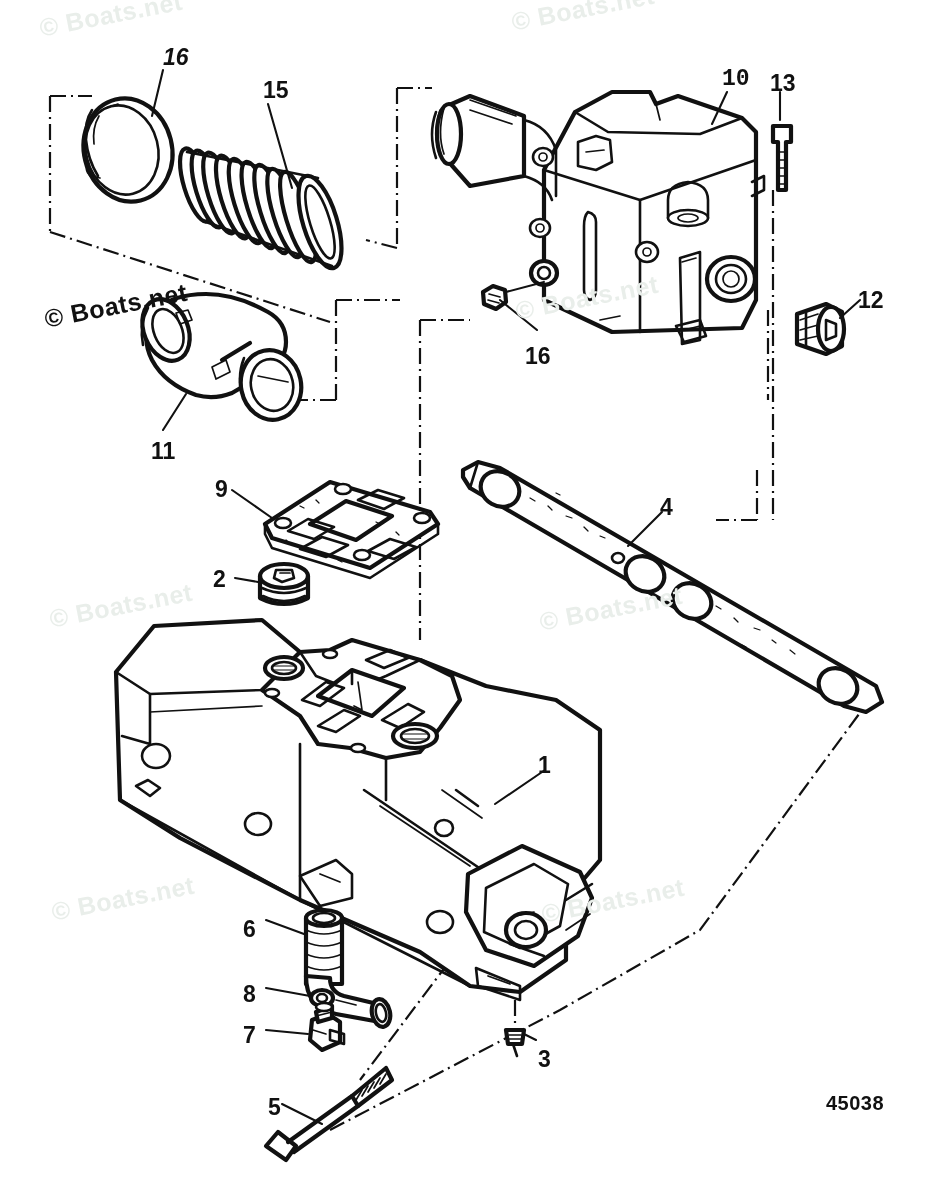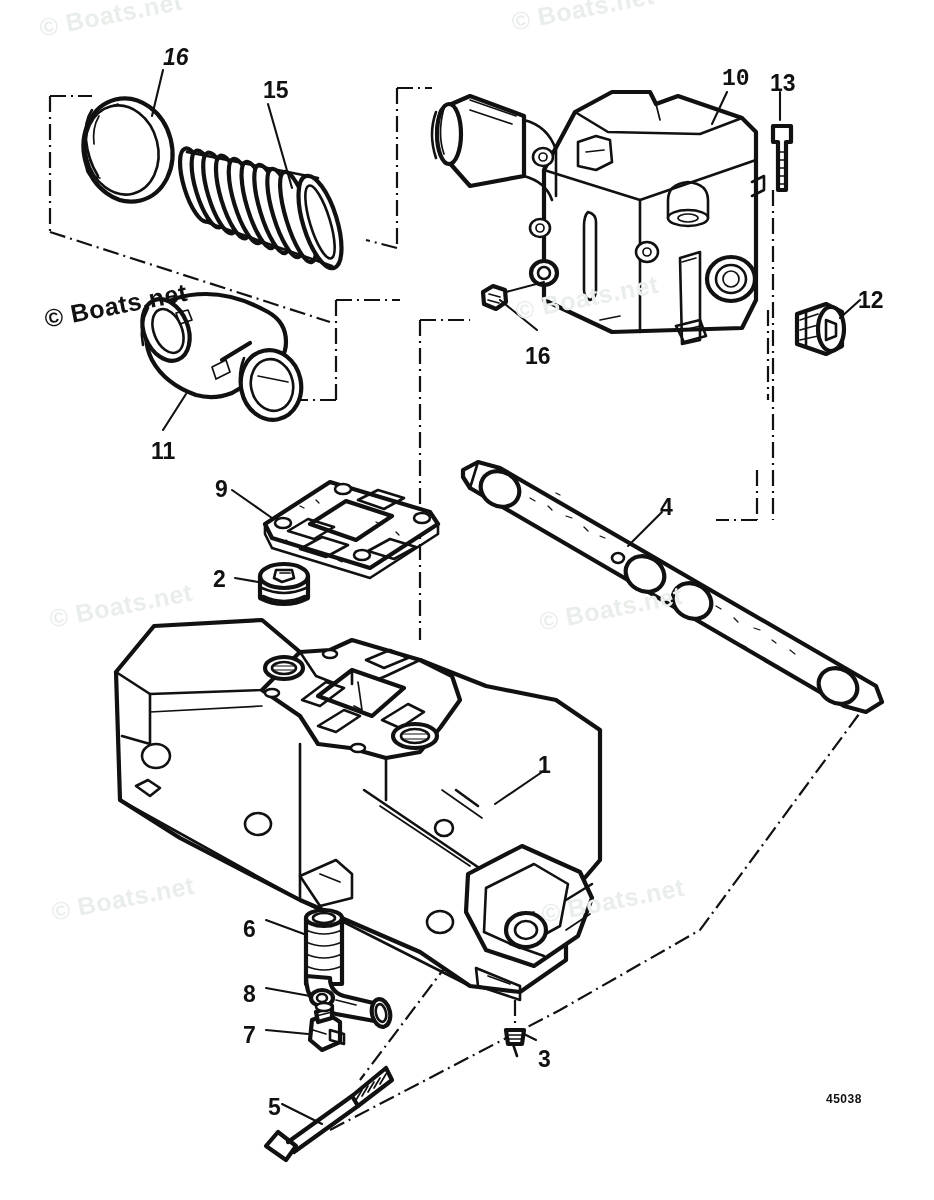--- a/index.html
+++ b/index.html
@@ -6,21 +6,21 @@
   body{width:934px;height:1200px;position:relative;overflow:hidden;
        font-family:"Liberation Sans",sans-serif;}
   #stage{position:absolute;inset:0;width:934px;height:1200px;}
   .wm{position:absolute;font-family:"Liberation Sans",sans-serif;
       font-size:25px;font-weight:600;color:#e9eeea;white-space:nowrap;
       transform:rotate(-11deg);transform-origin:left center;
       letter-spacing:.5px;pointer-events:none;}
   .wm.dark{color:#111;}
   .callout{position:absolute;font-family:"Liberation Sans",sans-serif;
       font-size:23px;font-weight:bold;color:#111;white-space:nowrap;}
-  #refnum{position:absolute;left:826px;top:1092px;font-size:12px;
+  #refnum{position:absolute;left:826px;top:1092px;font-size:20px;
       font-weight:bold;color:#111;letter-spacing:.5px;}
   svg{position:absolute;left:0;top:0;}
   .ln{fill:none;stroke:#111;}
   .thick{stroke-width:4.2;stroke-linecap:round;stroke-linejoin:round;}
   .med{stroke-width:2.6;stroke-linecap:round;stroke-linejoin:round;}
   .thin{stroke-width:1.7;stroke-linecap:round;stroke-linejoin:round;}
   .hair{stroke-width:1.2;stroke-linecap:round;}
   .lead{stroke-width:2.1;stroke-linecap:round;}
   .dashdot{stroke-width:2.2;stroke-dasharray:16 5 2 5;stroke-linecap:butt;}
   .wht{fill:#fff;}

